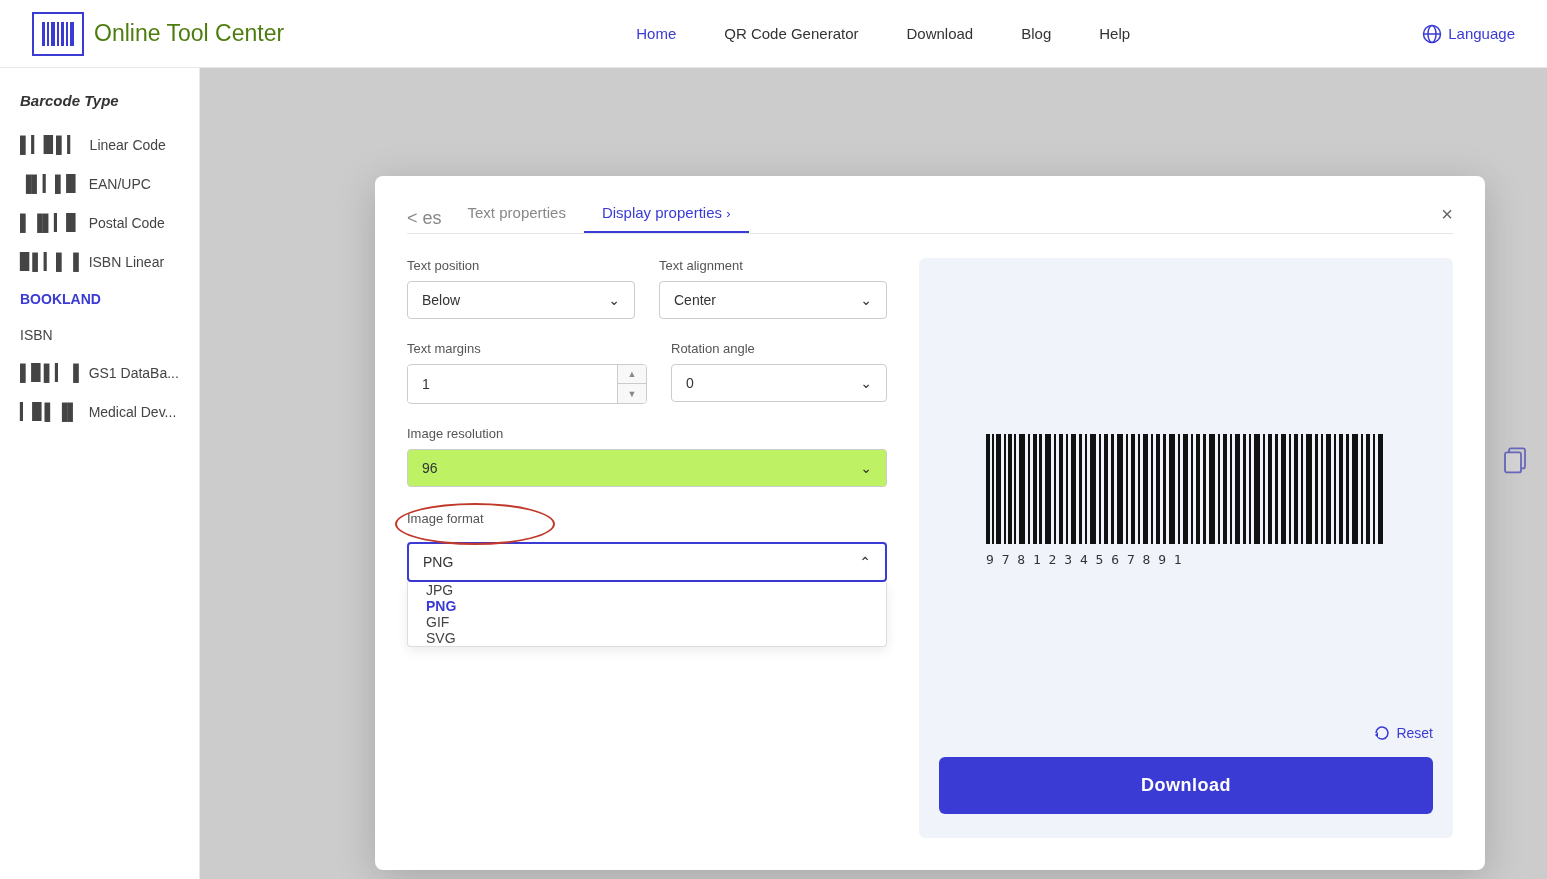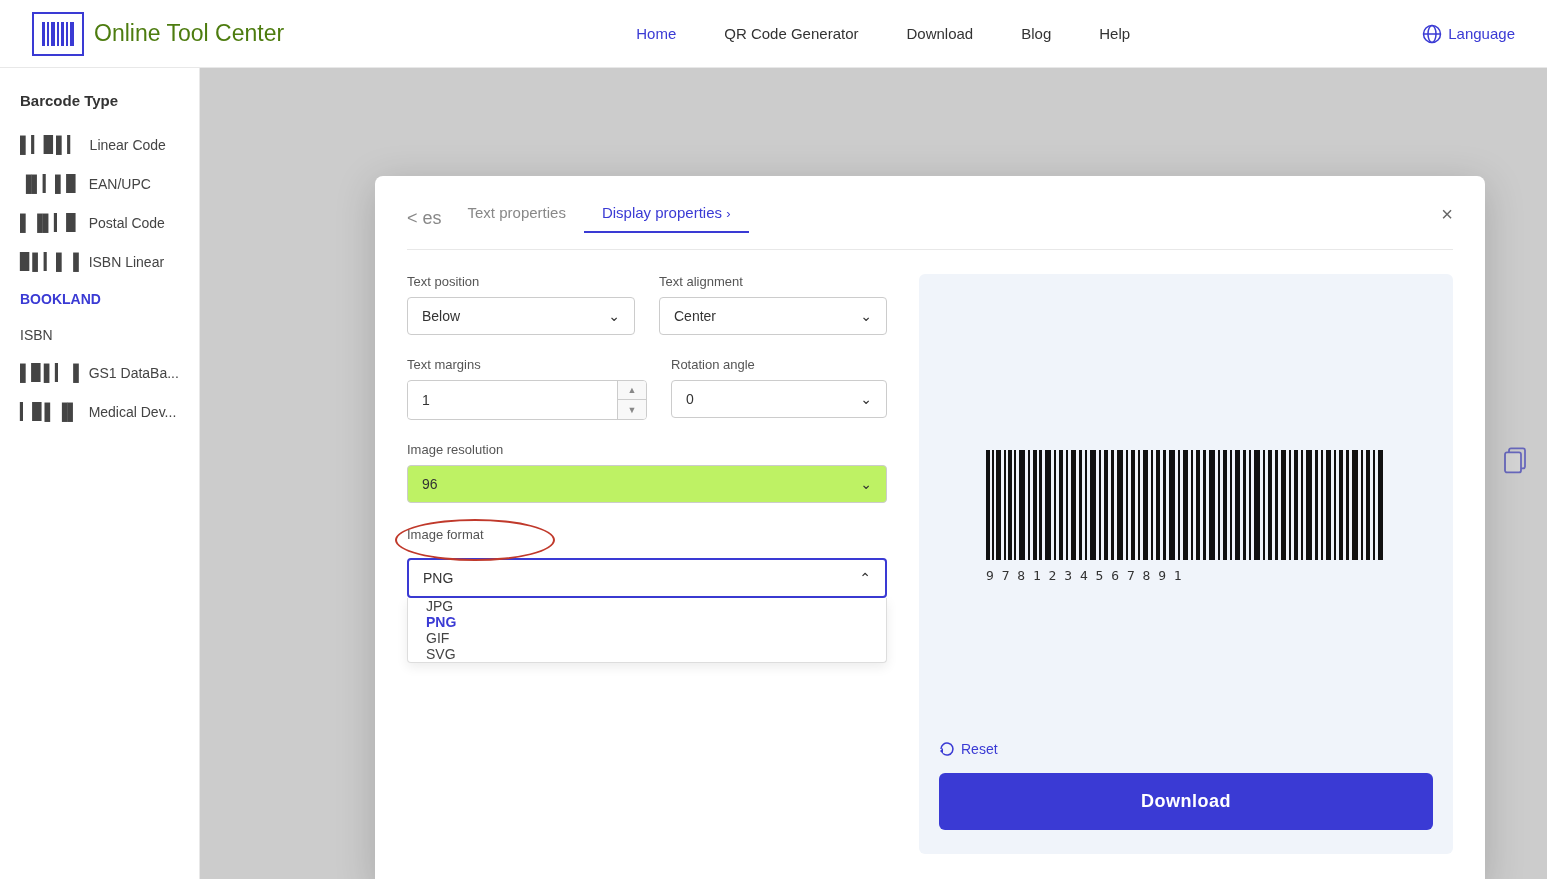--- a/index.html
+++ b/index.html
@@ -75,20 +75,21 @@
       width: 200px;
       background: #fff;
       padding: 24px 0;
       border-right: 1px solid #e8e8e8;
     }
     .sidebar-title {
       font-size: 15px;
       font-weight: 600;
       color: #333;
       padding: 0 20px 16px;
+      font-style: italic;
     }
     .sidebar-item {
       display: flex;
       align-items: center;
       gap: 10px;
       padding: 10px 20px;
       font-size: 14px;
       color: #444;
       cursor: pointer;
     }
@@ -130,21 +131,20 @@
       z-index: 20;
       padding: 28px 32px 32px;
       min-height: 690px;
     }
 
     .modal-header {
       display: flex;
       align-items: center;
       gap: 0;
       border-bottom: 1px solid #e8e8e8;
-      padding-bottom: 16px;
       margin-bottom: 24px;
       position: relative;
     }
     .modal-tab {
       font-size: 15px;
       color: #888;
       padding: 0 18px 10px;
       cursor: pointer;
       border-bottom: 2px solid transparent;
     }
@@ -318,21 +318,21 @@
       font-weight: 600;
     }
 
     
     .modal-right {
       flex: 1;
       background: #f0f4fa;
       border-radius: 6px;
       display: flex;
       flex-direction: column;
-      align-items: flex-start;
+      align-items: flex-end;
       justify-content: space-between;
       padding: 24px 20px 24px;
       min-height: 580px;
     }
     .barcode-preview {
       flex: 1;
       display: flex;
       align-items: center;
       justify-content: center;
       width: 100%;

